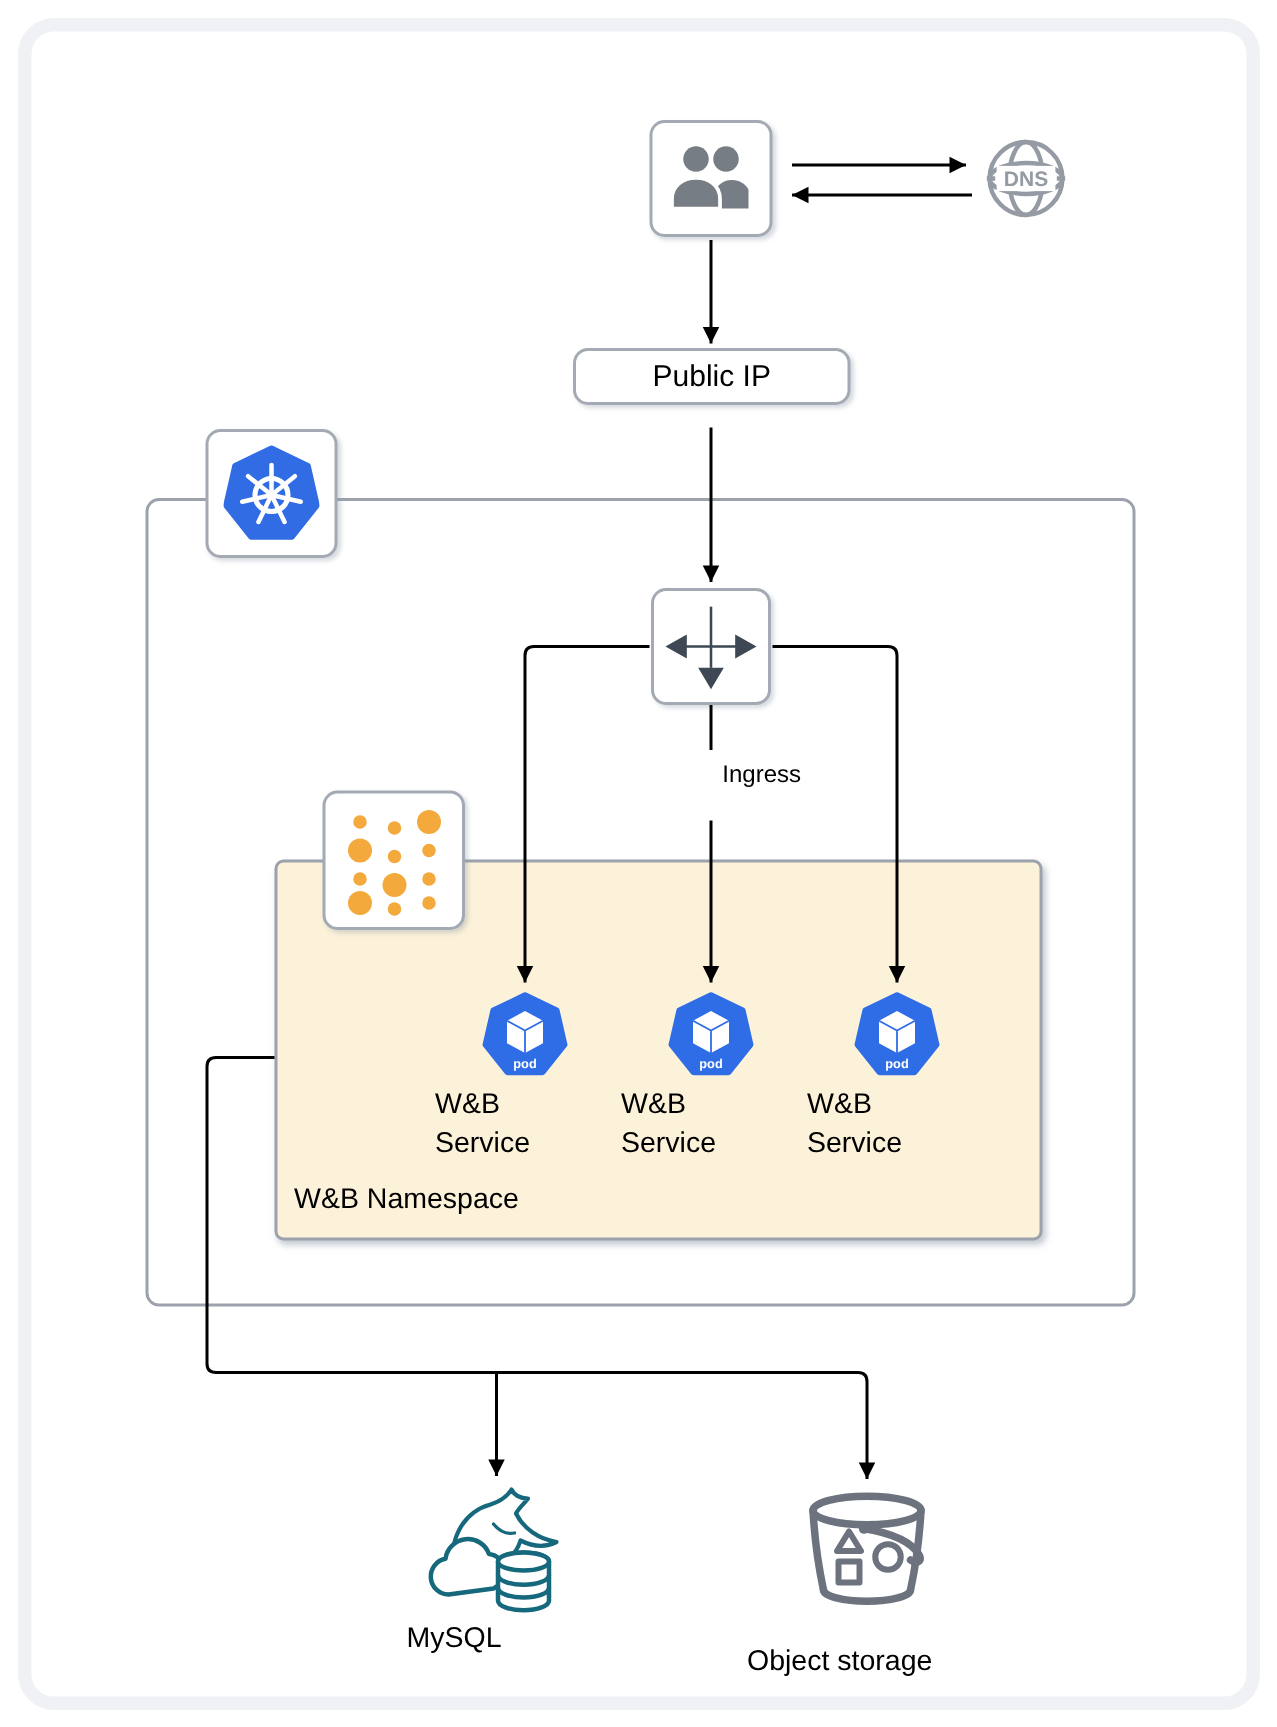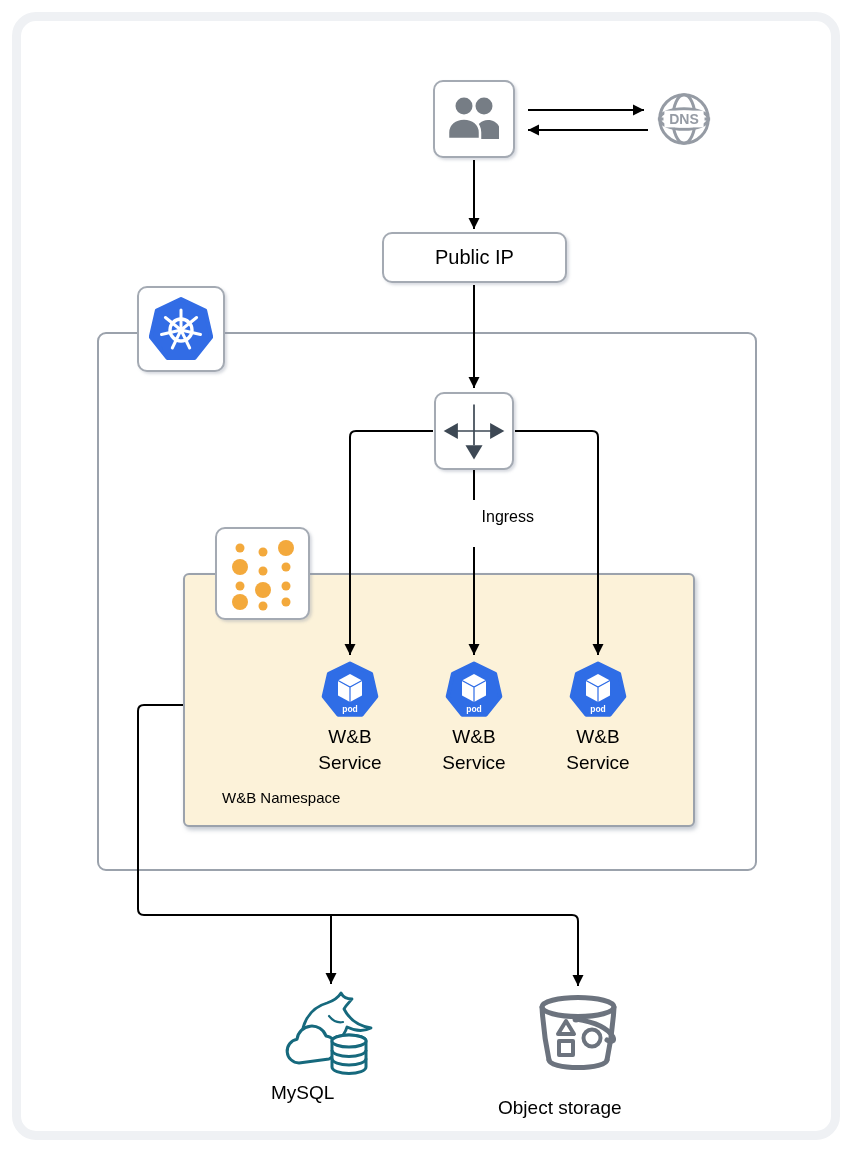--- a/index.html
+++ b/index.html
@@ -3,35 +3,35 @@
 <meta charset="utf-8">
 <style>
   html,body{margin:0;padding:0;background:#ffffff;}
   .canvas{position:relative;width:851px;height:1151px;background:#ffffff;overflow:hidden;
           font-family:"Liberation Sans",sans-serif;color:#000;}
   .frame{position:absolute;left:12px;top:12px;width:810px;height:1110px;
          border:9px solid #EFF1F4;border-radius:24px;pointer-events:none;}
   .abs{position:absolute;}
   .box{position:absolute;background:#fff;border:2px solid #A4AAB3;border-radius:10px;
        box-shadow:2px 2px 3px rgba(140,150,165,.35);box-sizing:border-box;}
-  .node-label{font-size:19px;line-height:26px;text-align:center;}
+  .node-label{font-size:19px;line-height:26px;text-align:left;}
   .connectors{position:absolute;left:0;top:0;width:851px;height:1151px;z-index:6;pointer-events:none;}
   .k8s-container{position:absolute;left:97px;top:332px;width:660px;height:539px;
                  border:2px solid #9BA2AC;border-radius:9px;background:transparent;box-sizing:border-box;}
   .namespace{position:absolute;left:183px;top:573px;width:512px;height:254px;
              background:#FCF2D9;border:2px solid #9BA2AC;border-radius:6px;
              box-shadow:2px 3px 4px rgba(140,150,165,.5);box-sizing:border-box;z-index:1;}
   .badge{z-index:2;display:flex;align-items:center;justify-content:center;}
   .pod{position:absolute;z-index:3;font-weight:bold;}
   .pod-label{position:absolute;z-index:3;width:120px;}
   .centered-flex{display:flex;align-items:center;justify-content:center;}
   .public-ip-text{font-size:20px;}
   .ingress-label{position:absolute;left:414px;top:508px;width:120px;text-align:right;
                  font-size:16px;z-index:4;background:transparent;}
-  .ns-label{position:absolute;left:222px;top:789px;font-size:15px;z-index:3;}
+  .ns-label{position:absolute;left:196px;top:789px;font-size:19px;z-index:3;}
   .bottom-label{position:absolute;font-size:19px;text-align:left;z-index:3;}
 </style>
 </head>
 <body>
 
 <div class="canvas">
 
   <div class="frame"></div>
 
   <div class="k8s-container"></div>
@@ -52,21 +52,21 @@
     <svg width="56" height="56" viewBox="0 0 60 60">
       <circle cx="30" cy="30" r="26" fill="#ffffff" stroke="#959BA4" stroke-width="3.2"></circle>
       <ellipse cx="30" cy="30" rx="12" ry="26" fill="none" stroke="#959BA4" stroke-width="3.2"></ellipse>
       <ellipse cx="30" cy="30" rx="26" ry="11" fill="none" stroke="#959BA4" stroke-width="3.2"></ellipse>
       <rect x="9" y="21" width="42" height="18" fill="#ffffff"></rect>
       <path d="M2,30 H8 M52,30 H58" stroke="#959BA4" stroke-width="3.2"></path>
       <text x="30" y="35.5" text-anchor="middle" font-size="15" font-weight="bold" font-family="Liberation Sans, sans-serif" fill="#959BA4">DNS</text>
     </svg>
   </div>
 
-  <div class="box centered-flex" style="left:382px;top:232px;width:185px;height:51px;">
+  <div class="box centered-flex" style="left:382px;top:232px;width:185px;height:38px;">
     <span class="public-ip-text">Public IP</span>
   </div>
 
   <div class="box badge" style="left:137px;top:286px;width:88px;height:86px;">
     <svg width="64" height="66" viewBox="0 0 64 66">
       <path d="M32,3 L56.2,14.6 L62.2,40.9 L45.5,61.9 L18.5,61.9 L1.8,40.9 L7.8,14.6 Z" fill="#326CE5" stroke="#326CE5" stroke-width="4" stroke-linejoin="round"></path>
       <circle cx="32" cy="34" r="11" fill="none" stroke="#ffffff" stroke-width="3.4"></circle>
       <g stroke="#ffffff" stroke-width="3" stroke-linecap="round">
         <path d="M32,34 L32,14"></path>
           <path d="M32,34 L47.6,21.5"></path>

